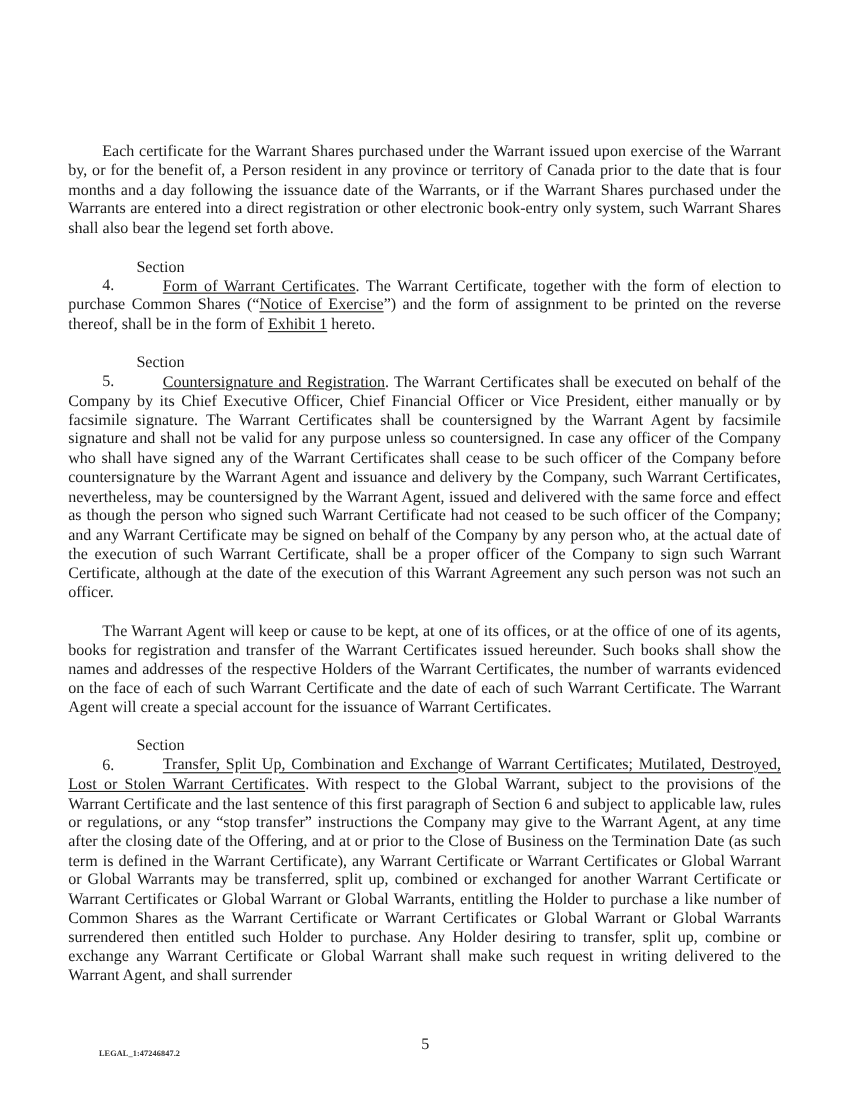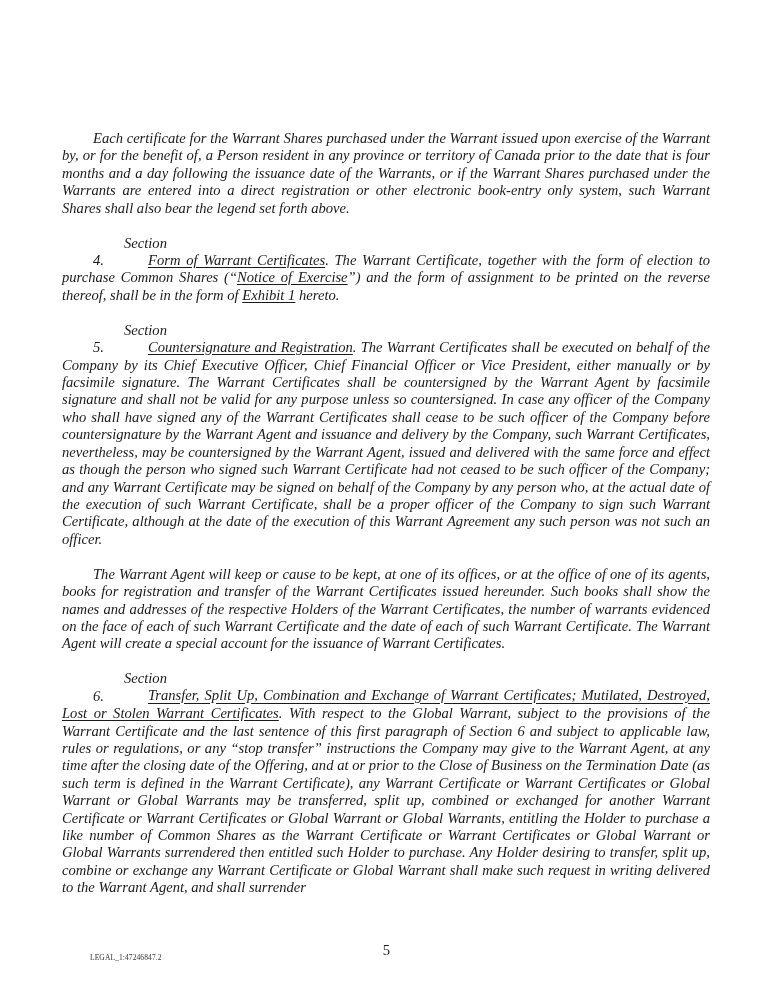--- a/index.html
+++ b/index.html
@@ -6,30 +6,31 @@
   body { width: 773px; height: 1000px; position: relative; overflow: hidden; }
   .page {
     position: absolute; left: 0; top: 0; width: 773px; height: 1000px;
     background: #ffffff; color: #1a1a1a;
     font-family: "Liberation Serif", serif;
   }
   .body-text {
     position: absolute; left: 62px; width: 648px; top: 130px;
     font-size: 14.6px; line-height: 17.4px;
   }
-  .para { text-align: justify; text-indent: 31px; margin: 0 0 17.6px 0; font-style: italic; }
+  .para { text-align: justify; text-indent: 31px; margin: 0 0 17.6px 0; }
   .sec-label { display: inline-block; width: 55px; }
   .u { text-decoration: underline; text-underline-offset: 2px; }
   .page-number {
     position: absolute; left: 0; width: 100%; top: 942px; text-align: center;
     font-size: 14.6px;
   }
   .footer-id {
     position: absolute; left: 90px; top: 953px; font-size: 7.5px; color: #333;
     letter-spacing: 0.1px;
+    font-weight: bold;
   }
 </style>
 </head>
 <body>
 
 <div class="page">
   <div class="body-text">
 
     <p class="para">Each certificate for the Warrant Shares purchased under the Warrant issued upon exercise of the Warrant by, or for the benefit of, a Person resident in any province or territory of Canada prior to the date that is four months and a day following the issuance date of the Warrants, or if the Warrant Shares purchased under the Warrants are entered into a direct registration or other electronic book-entry only system, such Warrant Shares shall also bear the legend set forth above.</p>
 

